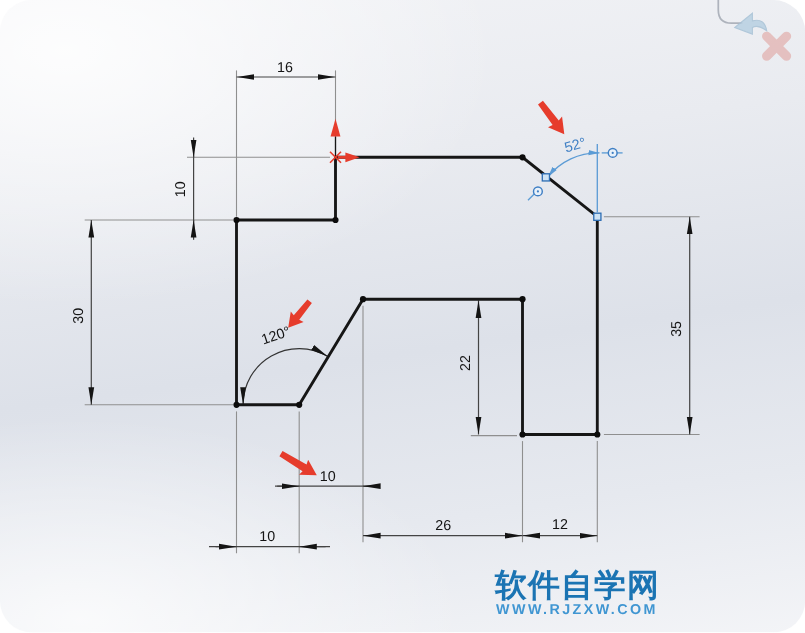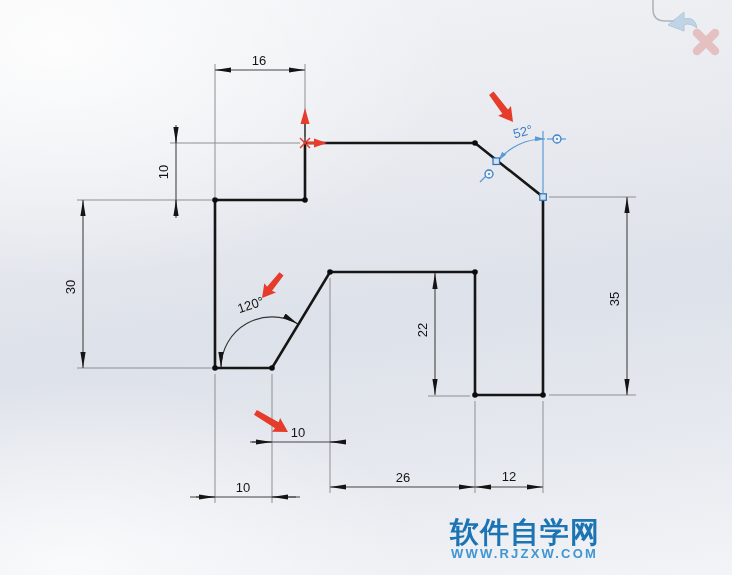--- a/index.html
+++ b/index.html
@@ -6,20 +6,21 @@
   body{
     width:732px;height:575px;overflow:hidden;
     font-family:"Liberation Sans", sans-serif;
   }
   .viewport{
     position:relative;width:732px;height:575px;
     background:
       radial-gradient(120% 90% at 8% 8%, rgba(255,255,255,.85) 0%, rgba(255,255,255,0) 45%),
       radial-gradient(120% 80% at 10% 98%, rgba(255,255,255,.75) 0%, rgba(255,255,255,0) 40%),
       linear-gradient(172deg,#f2f3f6 0%, #e9ebf0 28%, #dde1e9 55%, #e6e9ef 78%, #f3f4f7 100%);
+    border-radius: 29px;
   }
   svg{position:absolute;left:0;top:0;}
   text{font-family:"Liberation Sans", sans-serif;}
   .dimtxt{font-size:13px;fill:#141414;}
   .angtxt{font-size:13px;fill:#141414;}
   .bluetxt{font-size:13px;fill:#3f7fc4;}
   .wm-title{font-size:29px;font-weight:bold;fill:#1b74b3;letter-spacing:1px;}
   .wm-url{font-size:13px;font-weight:bold;fill:#4096d2;letter-spacing:2.2px;}
 </style>
 </head>

